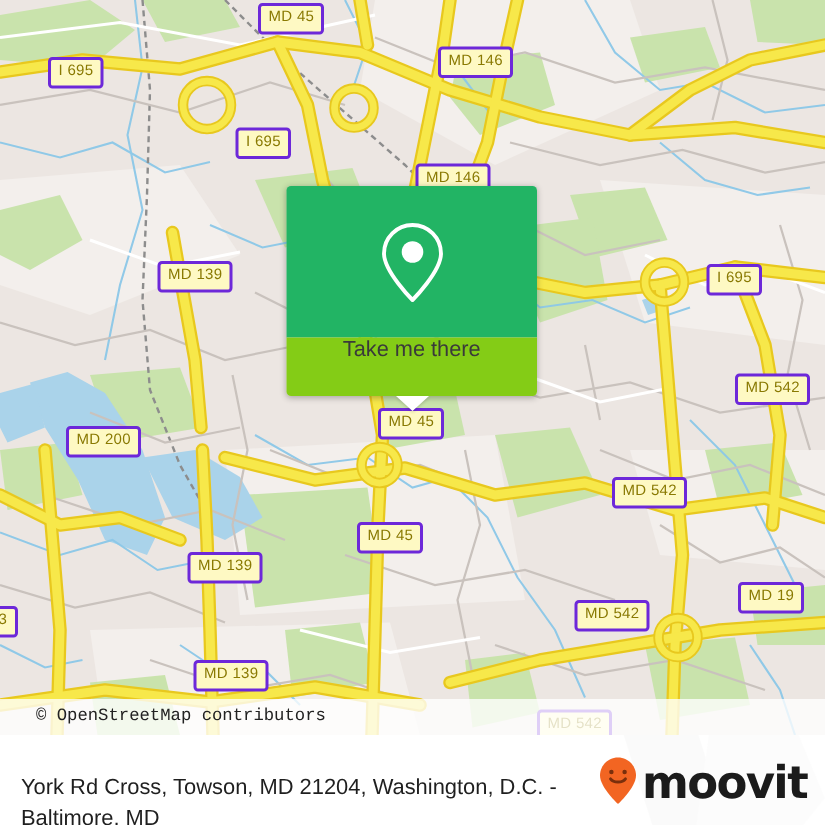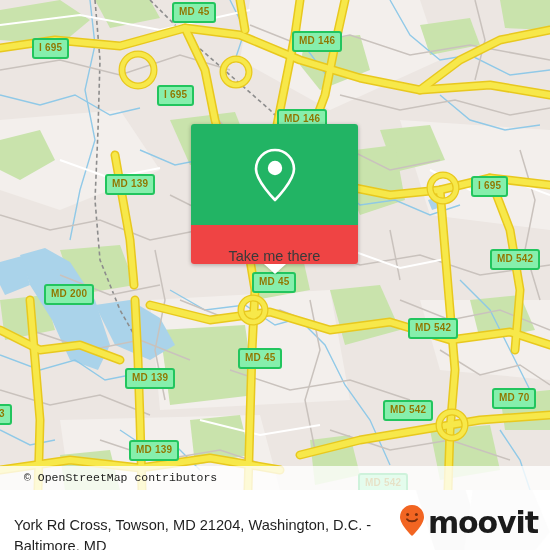--- a/index.html
+++ b/index.html
@@ -34,27 +34,27 @@
     position: absolute;
     left: 0; top: 0;
     width: 550px;
     height: 490px;
     display: block;
   }
 
   
   .shield {
     position: absolute;
-    background: #86efac;
-    border: 2px solid #22c55e;
+    background: #fef9c3;
+    border: 2px solid #6d28d9;
     border-radius: 3px;
     color: #8a7a00;
     font-family: "Liberation Sans", sans-serif;
     font-size: 10px;
-    font-weight: bold;
+    font-weight: normal;
     line-height: 12px;
     padding: 2px 5px 3px 5px;
     white-space: nowrap;
     letter-spacing: 0.2px;
     box-sizing: border-box;
     text-shadow: 0 0 1px rgba(255,255,255,0.35);
   }
 
   
   #attribution {
@@ -87,24 +87,24 @@
     height: 101px;
     background: #22b464;
     border-radius: 3px 3px 0 0;
     display: flex;
     align-items: center;
     justify-content: center;
   }
   #card-pin-icon svg { display: block; }
   #card-action {
     height: 39px;
-    background: #ef4444;
+    background: #84cc16;
     border-radius: 0 0 3px 3px;
     display: flex;
-    align-items: flex-end;
+    align-items: flex-start;
     justify-content: center;
     color: #3a3a3a;
     font-family: "Liberation Sans", sans-serif;
     font-size: 14.5px;
     cursor: pointer;
     position: relative;
   }
   #card-tail {
     position: absolute;
     left: 50%;
@@ -353,21 +353,21 @@
         <div class="shield" style="left: 157px; top: 85px;">I 695</div>
         <div class="shield" style="left: 277px; top: 109px;">MD 146</div>
         <div class="shield" style="left: 105px; top: 174px;">MD 139</div>
         <div class="shield" style="left: 471px; top: 176px;">I 695</div>
         <div class="shield" style="left: 490px; top: 249px;">MD 542</div>
         <div class="shield" style="left: 252px; top: 272px;">MD 45</div>
         <div class="shield" style="left: 44px; top: 284px;">MD 200</div>
         <div class="shield" style="left: 408px; top: 318px;">MD 542</div>
         <div class="shield" style="left: 238px; top: 348px;">MD 45</div>
         <div class="shield" style="left: 125px; top: 368px;">MD 139</div>
-        <div class="shield" style="left: 492px; top: 388px;">MD 70</div>
+        <div class="shield" style="left: 492px; top: 388px;">MD 19</div>
         <div class="shield" style="left: 383px; top: 400px;">MD 542</div>
         <div class="shield" style="left: 129px; top: 440px;">MD 139</div>
         <div class="shield" style="left: -8px; top: 404px;">3</div>
         <div class="shield" style="left: 358px; top: 473px;">MD 542</div>
       </div>
 
     <div id="attribution">© OpenStreetMap contributors</div>
 
     <div id="popup-card">
       <div id="card-header">

